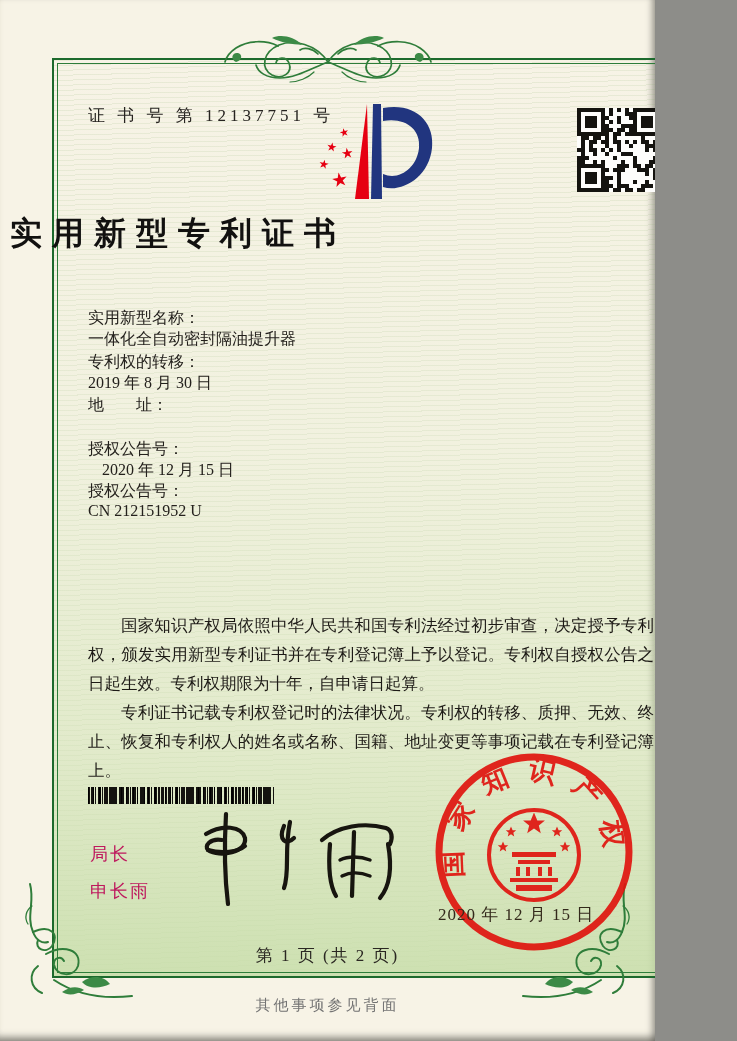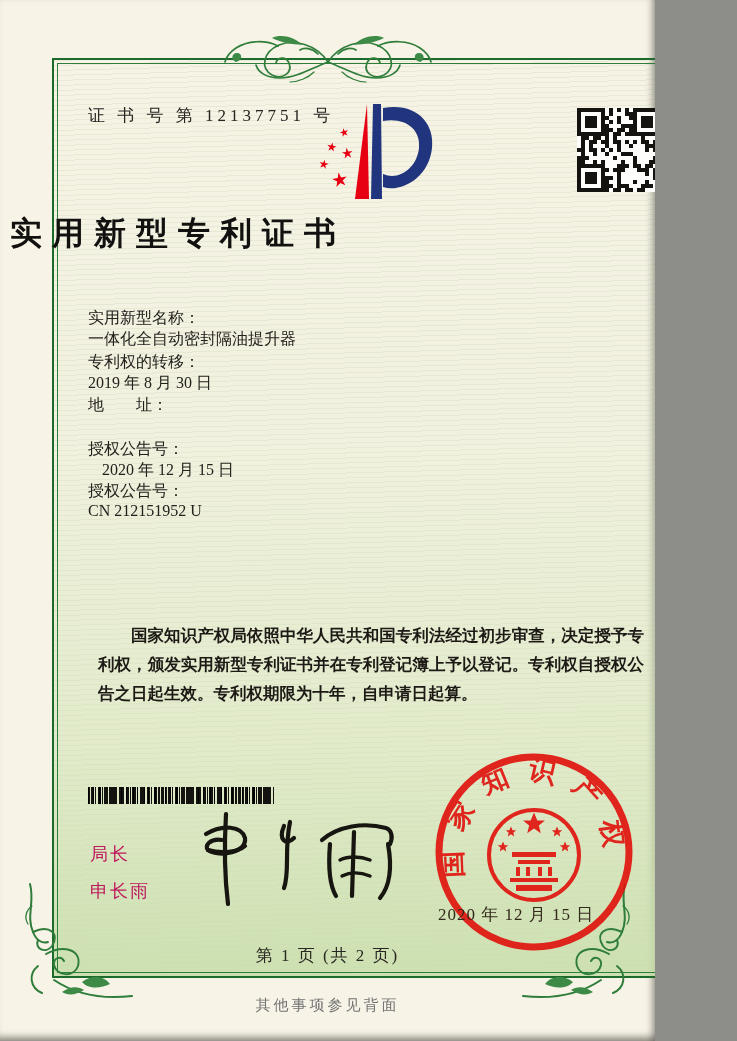--- a/index.html
+++ b/index.html
@@ -37,21 +37,21 @@
   
   .fields{position:absolute;left:88px;top:308px;width:560px;font-size:16px;color:#24211d;}
   .row{display:flex;align-items:baseline;height:22px;margin-bottom:21.5px;white-space:nowrap;flex-direction:column;}
   .row .lab{width:108px;flex:0 0 auto;}
   .row .val{flex:0 0 auto;text-align:center;}
   .row .val.w{width:160px;}
   .row .lab2{flex:0 0 auto;}
   
   .body-text{position:absolute;left:88px;top:611px;width:566px;font-size:16.5px;line-height:29px;
     text-align:justify;color:#1d1a16;}
-  .body-text p{margin:10px;text-indent:2em;font-weight:bold;}
+  .body-text p{margin:0;text-indent:2em;}
   
   .barcode{
     position:absolute;left:88px;top:787px;width:186px;height:17px;
     background:
       repeating-linear-gradient(90deg,#14130f 0 2px,transparent 2px 5px,#14130f 5px 6px,transparent 6px 11px),
       repeating-linear-gradient(90deg,#14130f 0 1px,transparent 1px 3px,#14130f 3px 6px,transparent 6px 7px);
     background-blend-mode:multiply;
   }
   
   .signer{position:absolute;left:90px;top:842px;font-size:18px;color:#be185d;letter-spacing:2px;}
@@ -374,20 +374,21 @@
     <div class="row">
       <span class="lab">授权公告号：</span>
       <span class="val w">2020 年 12 月 15 日</span>
       <span class="lab2">授权公告号：</span>
       <span class="val">CN 212151952 U</span>
     </div>
   </div>
 
   <div class="body-text">
     <p>国家知识产权局依照中华人民共和国专利法经过初步审查，决定授予专利权，颁发实用新型专利证书并在专利登记簿上予以登记。专利权自授权公告之日起生效。专利权期限为十年，自申请日起算。</p>
+    <p>专利证书记载专利权登记时的法律状况。专利权的转移、质押、无效、终止、恢复和专利权人的姓名或名称、国籍、地址变更等事项记载在专利登记簿上。</p>
   </div>
 
   <div class="barcode"></div>
 
   <div class="signer">
     <div>局长</div>
     <div>申长雨</div>
   </div>
 
   <svg class="signature" width="212" height="112" viewBox="0 0 212 112">

